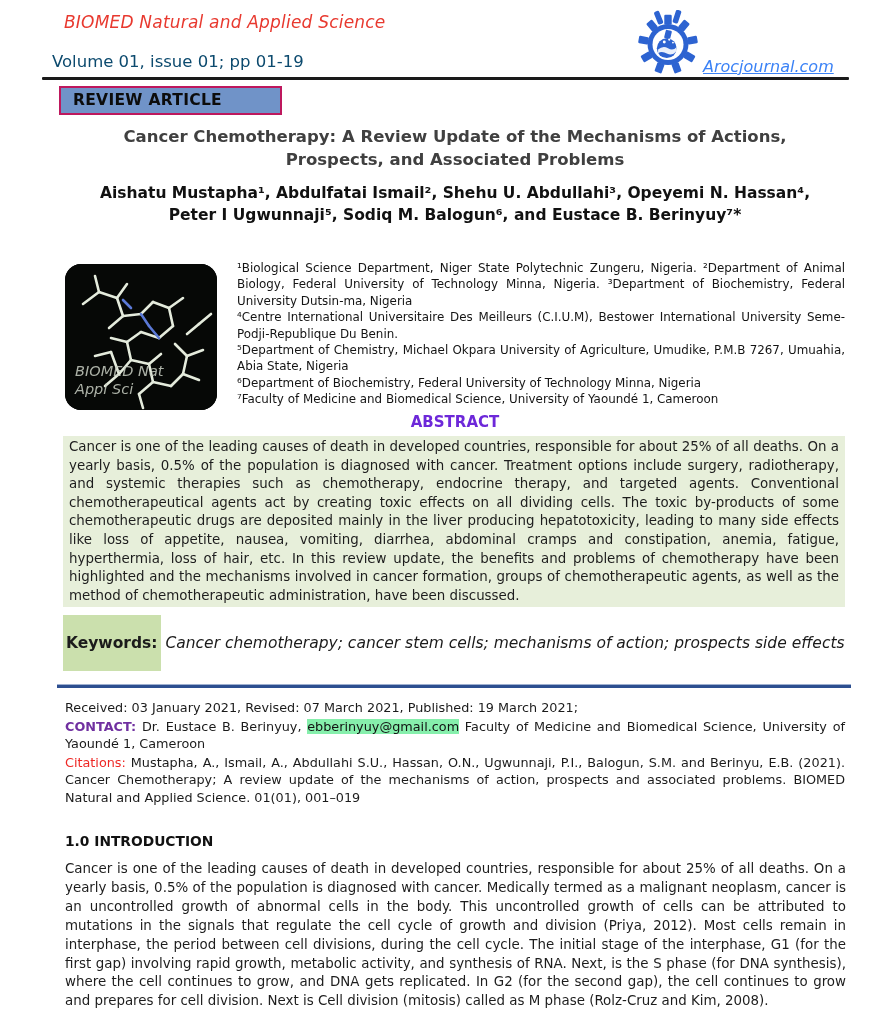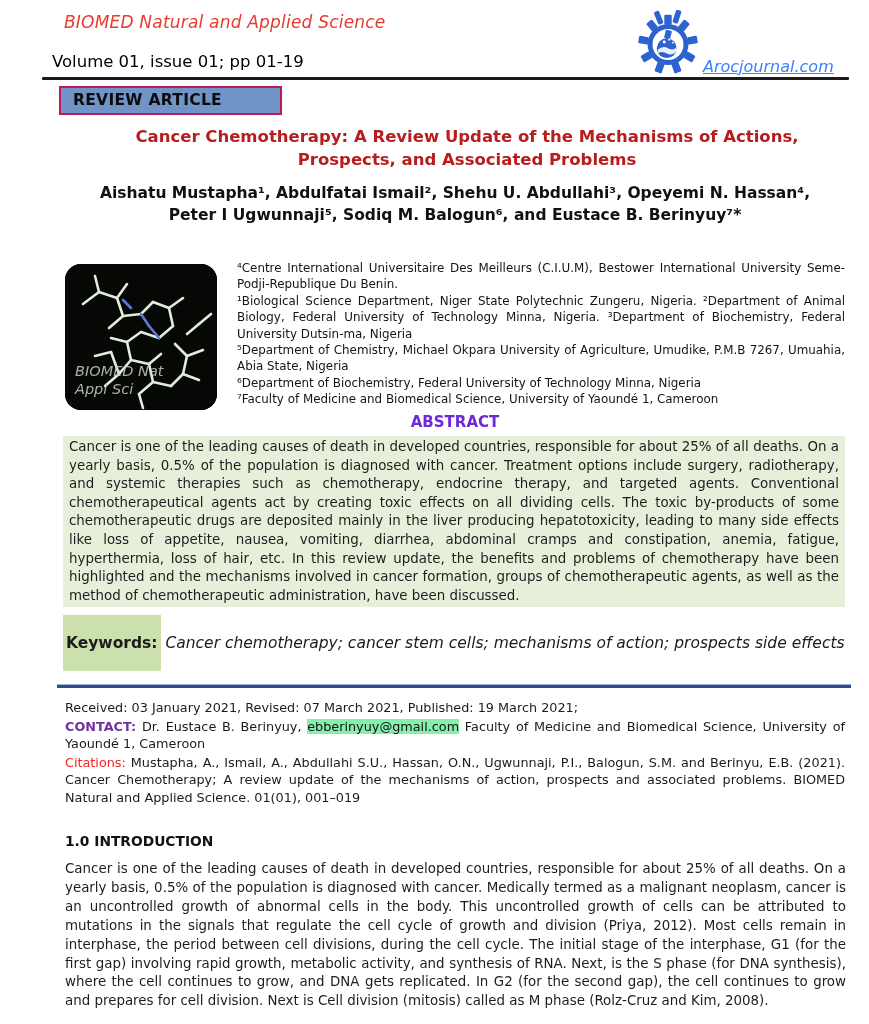--- a/index.html
+++ b/index.html
@@ -12,21 +12,21 @@
     overflow:hidden;
   }
   
   .journal-name{
     position:absolute;left:52px;top:12px;
     font-size:17px;font-style:italic;font-weight:500;
     color:#e8392f;letter-spacing:.2px;margin-left:12px;
   }
   .volume-line{
     position:absolute;left:52px;top:52px;
-    font-size:16.5px;color:#000000;font-weight:500;
+    font-size:16.5px;color:#0c4a6e;font-weight:500;
   }
   .logo-block{position:absolute;right:30px;top:8px;width:210px;height:70px;}
   .gear-icon{position:absolute;left:8px;top:2px;width:62px;height:64px;}
   .site-link{
     position:absolute;left:74px;bottom:2px;
     font-size:16px;font-style:italic;color:#3b82f6;
     text-decoration:underline;cursor:pointer;
   }
   .top-rule{
     position:absolute;left:42px;right:20px;top:77px;
@@ -35,23 +35,23 @@
   
   .badge{
     position:absolute;left:59px;top:86px;
     width:207px;height:25px;
     background:#7093c8;border:2px solid #be185d;
     font-size:15.5px;font-weight:bold;color:#0c0c0c;
     padding-left:12px;line-height:25px;letter-spacing:.3px;
   }
   
   .title{
-    position:absolute;left:77px;width:780px;top:125px;
+    position:absolute;left:65px;width:780px;top:125px;
     text-align:center;font-size:16.5px;font-weight:bold;
-    line-height:23px;color:#b91c1c;
+    line-height:23px;color:#404040;
   }
   .authors{
     position:absolute;left:65px;width:780px;top:182px;
     text-align:center;font-size:15.5px;font-weight:bold;
     line-height:22px;color:#111;
   }
   
   .affil-wrap{position:absolute;left:65px;top:260px;width:780px;}
   .thumb{
     position:absolute;left:0;top:4px;width:152px;height:146px;
@@ -210,22 +210,22 @@
             <line x1="94" y1="74" x2="84" y2="62"></line>
           <line x1="66" y1="44" x2="58" y2="36"></line>
         </g>
       </svg>
       <div class="watermark">
         <div>BIOMED Nat</div>
         <div>Appl Sci</div>
       </div>
     </div>
     <div class="affil-text">
+      <p>¹Biological Science Department, Niger State Polytechnic Zungeru, Nigeria. ²Department of Animal Biology, Federal University of Technology Minna, Nigeria. ³Department of Biochemistry, Federal University Dutsin-ma, Nigeria</p>
       <p>⁴Centre International Universitaire Des Meilleurs (C.I.U.M), Bestower International University Seme-Podji-Republique Du Benin.</p>
-      <p>¹Biological Science Department, Niger State Polytechnic Zungeru, Nigeria. ²Department of Animal Biology, Federal University of Technology Minna, Nigeria. ³Department of Biochemistry, Federal University Dutsin-ma, Nigeria</p>
       <p>⁵Department of Chemistry, Michael Okpara University of Agriculture, Umudike, P.M.B 7267, Umuahia, Abia State, Nigeria</p>
       <p>⁶Department of Biochemistry, Federal University of Technology Minna, Nigeria</p>
       <p>⁷Faculty of Medicine and Biomedical Science, University of Yaoundé 1, Cameroon</p>
     </div>
   </div>
 
   <div class="abstract-heading">ABSTRACT</div>
   <div class="abstract-box">Cancer is one of the leading causes of death in developed countries, responsible for about 25% of all deaths. On a yearly basis, 0.5% of the population is diagnosed with cancer. Treatment options include surgery, radiotherapy, and systemic therapies such as chemotherapy, endocrine therapy, and targeted agents. Conventional chemotherapeutical agents act by creating toxic effects on all dividing cells. The toxic by-products of some chemotherapeutic drugs are deposited mainly in the liver producing hepatotoxicity, leading to many side effects like loss of appetite, nausea, vomiting, diarrhea, abdominal cramps and constipation, anemia, fatigue, hyperthermia, loss of hair, etc. In this review update, the benefits and problems of chemotherapy have been highlighted and the mechanisms involved in cancer formation, groups of chemotherapeutic agents, as well as the method of chemotherapeutic administration, have been discussed.</div>
 
   <div class="keywords">

